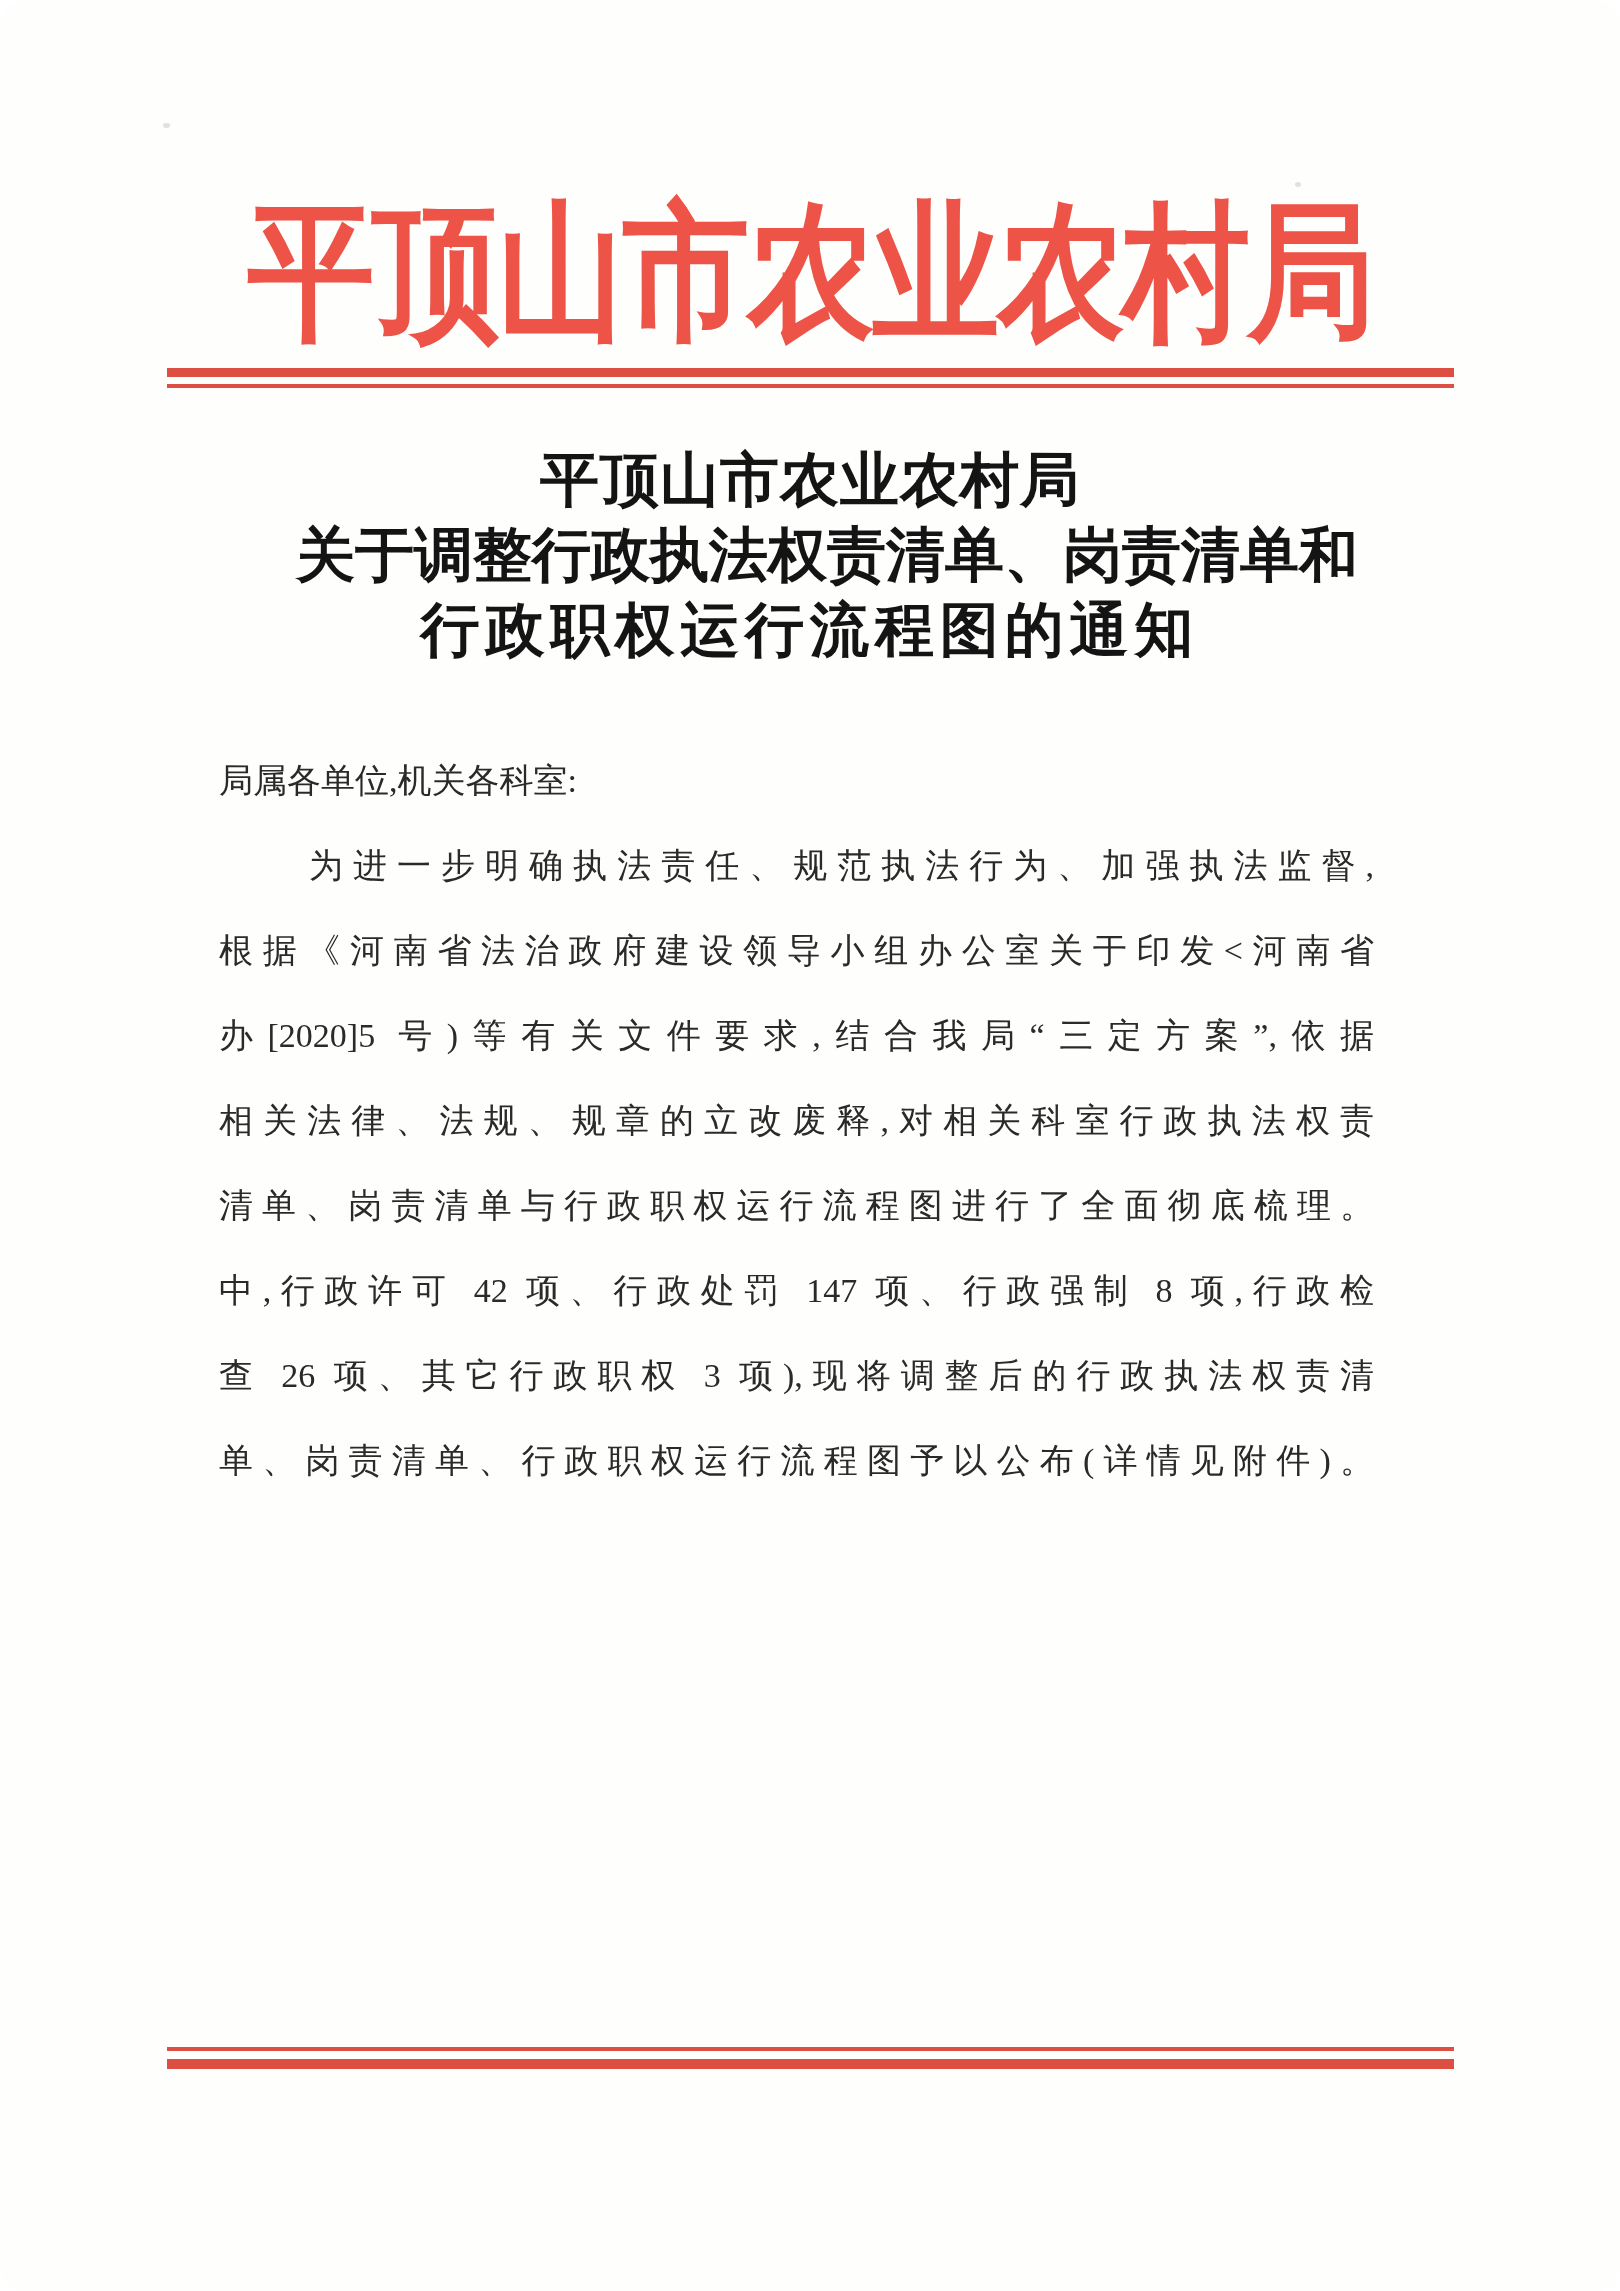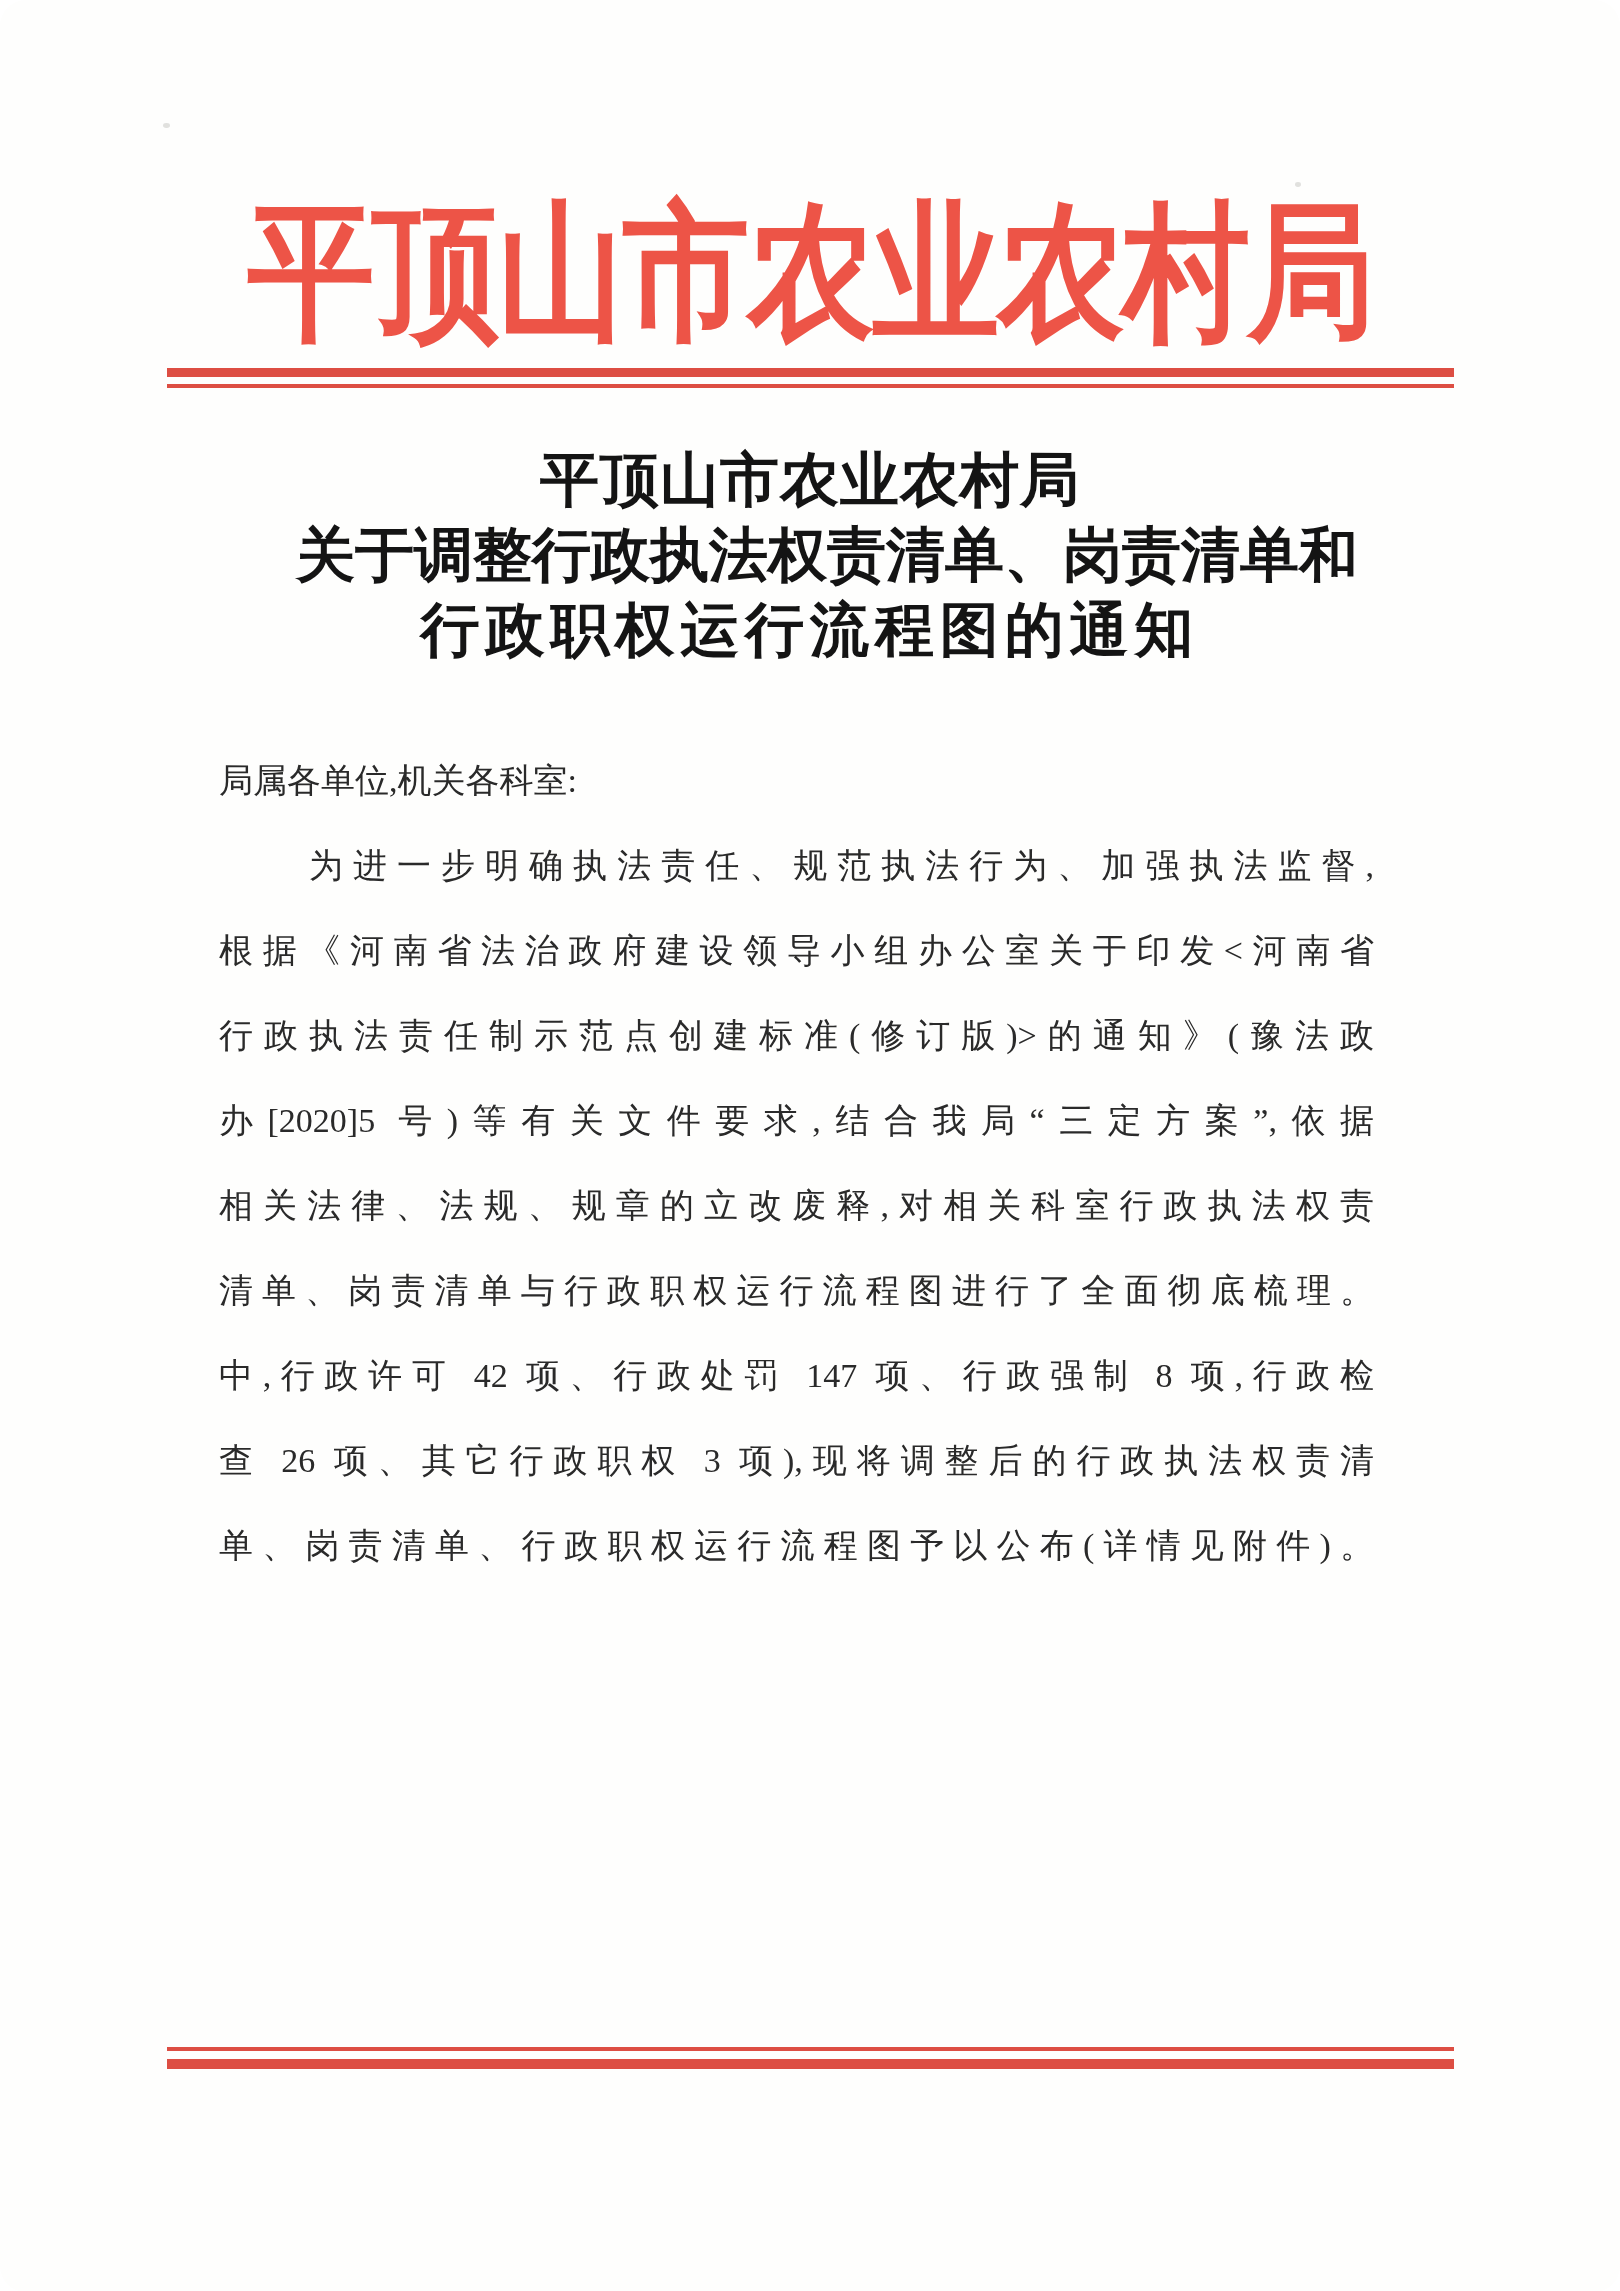--- a/index.html
+++ b/index.html
@@ -118,21 +118,20 @@
   <div class="doc-title">
     <div class="t-line t-line-1">平顶山市农业农村局</div>
     <div class="t-line t-line-2">关于调整行政执法权责清单、岗责清单和</div>
     <div class="t-line t-line-3">行政职权运行流程图的通知</div>
   </div>
 
   <div class="content">
     <div class="line salutation">局属各单位,机关各科室:</div>
     <div class="line b-line b-indent">为进一步明确执法责任、规范执法行为、加强执法监督,</div>
     <div class="line b-line">根据《河南省法治政府建设领导小组办公室关于印发&lt;河南省</div>
-    <div class="line b-line">行政执法责任制示范点创建标准(修订版)&gt;的通知》(豫法政</div>
     <div class="line b-line">办[2020]5 号)等有关文件要求,结合我局“三定方案”,依据</div>
     <div class="line b-line">相关法律、法规、规章的立改废释,对相关科室行政执法权责</div>
     <div class="line b-line">清单、岗责清单与行政职权运行流程图进行了全面彻底梳理。</div>
     <div class="line b-line">中,行政许可 42 项、行政处罚 147 项、行政强制 8 项,行政检</div>
     <div class="line b-line">查 26 项、其它行政职权 3 项),现将调整后的行政执法权责清</div>
     <div class="line b-line">单、岗责清单、行政职权运行流程图予以公布(详情见附件)。</div>
   </div>
 
   <div class="rule rule-bottom-thin"></div>
   <div class="rule rule-bottom-thick"></div>

